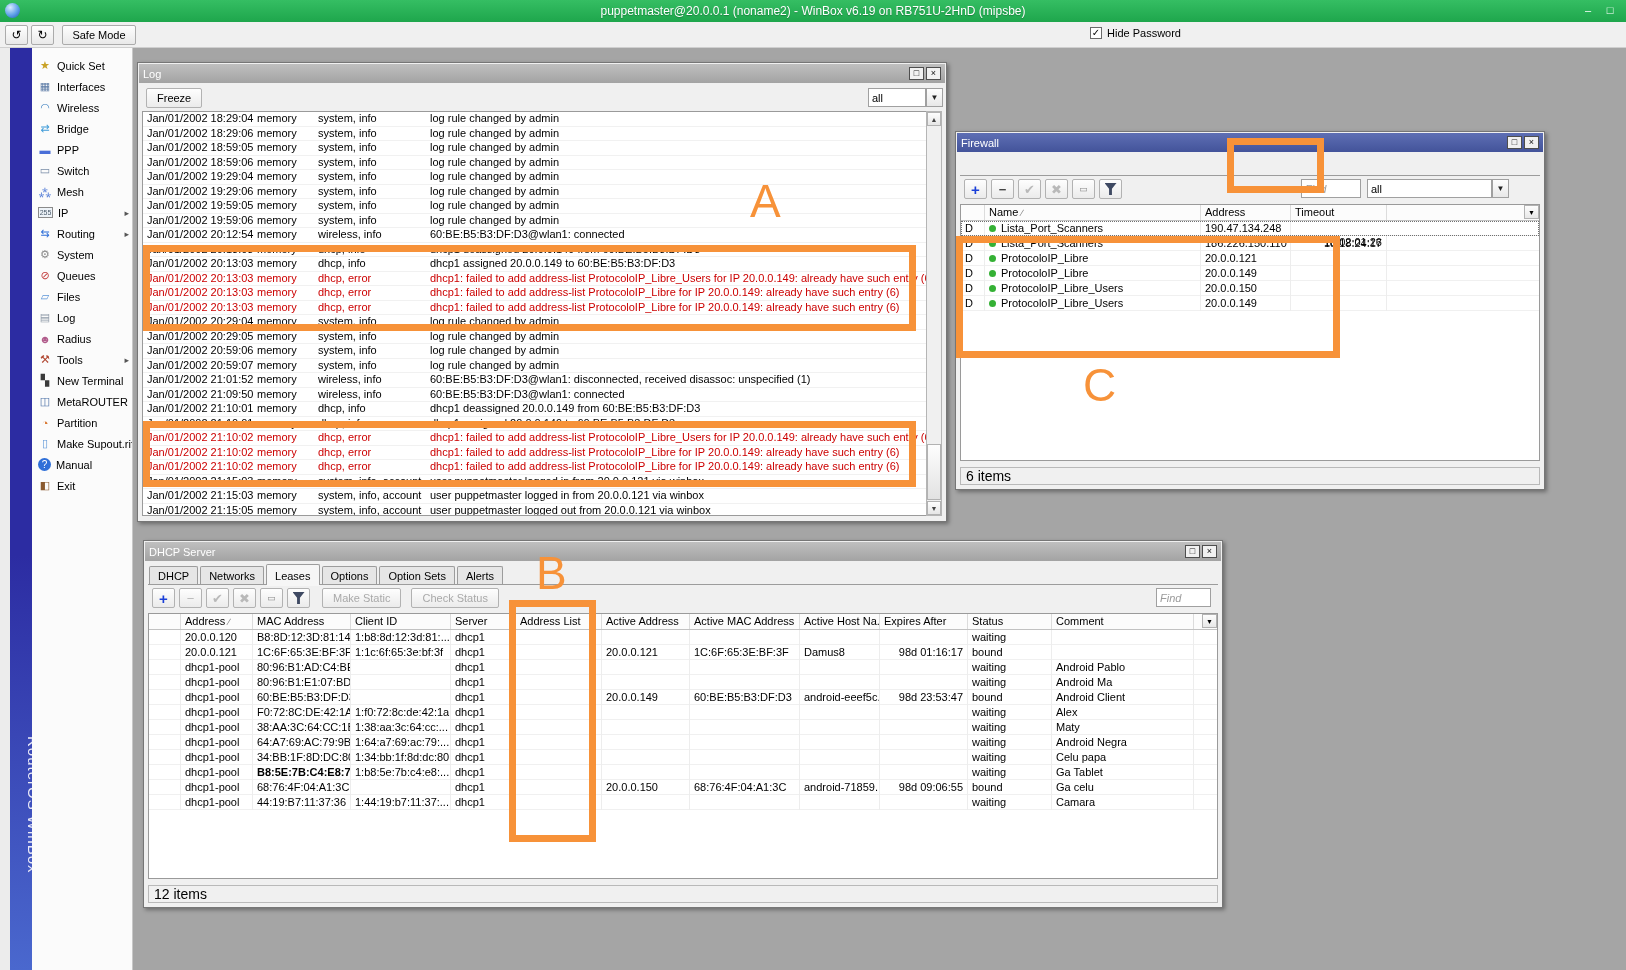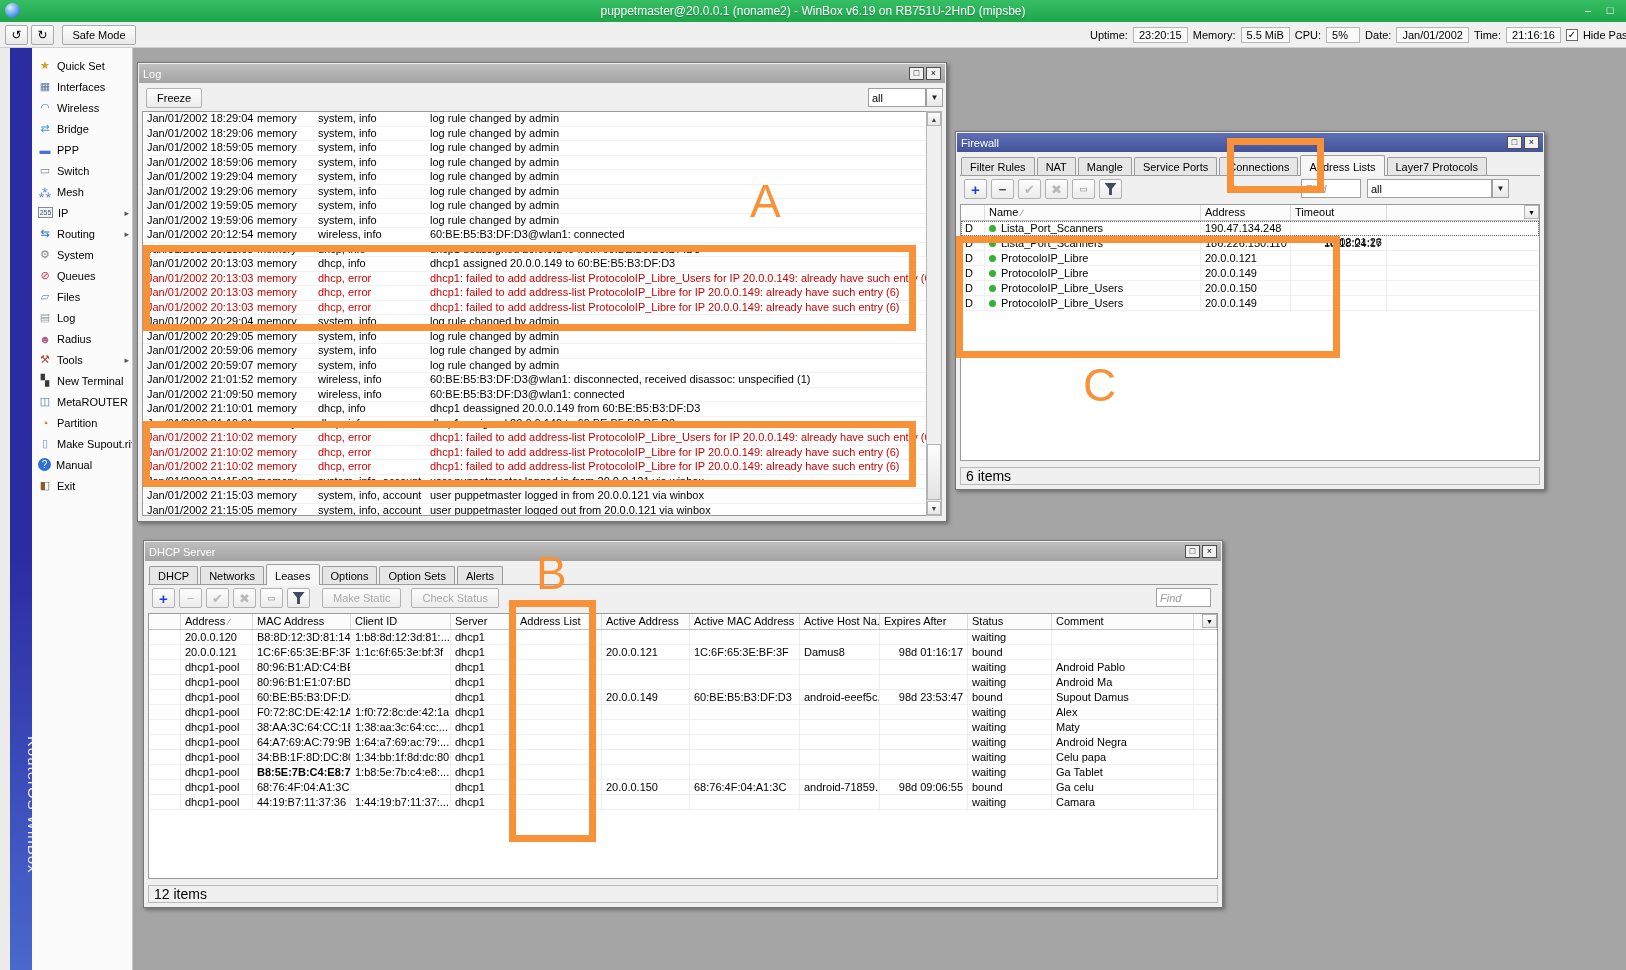--- a/index.html
+++ b/index.html
@@ -91,32 +91,20 @@
   <span class="app-title">puppetmaster@20.0.0.1 (noname2) - WinBox v6.19 on RB751U-2HnD (mipsbe)</span>
   <span class="cap-btn cap-min">–</span>
   <span class="cap-btn cap-max">□</span>
 </div>
 
 <div class="app-toolbar">
   <span class="tb-btn undo">↺</span>
   <span class="tb-btn redo">↻</span>
   <span class="tb-btn safemode">Safe Mode</span>
   <span class="stats">
-    <span id="stats-slot" style="display: inline-flex; gap: 5px; align-items: center;">
-        <span class="stat-label">Uptime:</span>
-        <span class="stat-value">23:20:15</span>
-        <span class="stat-label">Memory:</span>
-        <span class="stat-value">5.5 MiB</span>
-        <span class="stat-label">CPU:</span>
-        <span class="stat-value">5%</span>
-        <span class="stat-label">Date:</span>
-        <span class="stat-value">Jan/01/2002</span>
-        <span class="stat-label">Time:</span>
-        <span class="stat-value">21:16:16</span>
-      </span>
     <span class="cb" id="hidepw-cb">✓</span>
     <span class="stat-label">Hide Password</span>
   </span>
 </div>
 
 <div class="side-pale"></div>
 <div class="side-blue">
   <div class="brand">RouterOS WinBox</div>
 </div>
 <div class="side-menu" id="sidebar-menu">
@@ -402,29 +390,20 @@
 </div>
 
 <div class="win active" style="left:955px;top:131px;width:590px;height:359px">
   <div class="wtb">
     <span>Firewall</span>
     <span class="ctl">
       <span class="wbtn">□</span>
       <span class="wbtn">×</span>
     </span>
   </div>
-  <div class="tabs" style="top:22px" id="fw-tabs">
-      <span class="tab">Filter Rules</span>
-      <span class="tab">NAT</span>
-      <span class="tab">Mangle</span>
-      <span class="tab">Service Ports</span>
-      <span class="tab">Connections</span>
-      <span class="tab active">Address Lists</span>
-      <span class="tab">Layer7 Protocols</span>
-    </div>
   <div class="tabline" style="top:43px"></div>
   <div class="wtool" style="left:8px;top:47px">
     <span class="ibtn plus">+</span>
     <span class="ibtn minus">−</span>
     <span class="ibtn dis">✔</span>
     <span class="ibtn dis">✖</span>
     <span class="ibtn" style="font-size:9px;color:#888">▭</span>
     <span class="ibtn">
         <span class="funnel"></span>
       </span>
@@ -608,21 +587,21 @@
           <span class="td" style="width: 72px;">dhcp1-pool</span>
           <span class="td" style="width: 98px;">60:BE:B5:B3:DF:D3</span>
           <span class="td" style="width: 100px;"></span>
           <span class="td" style="width: 65px;">dhcp1</span>
           <span class="td" style="width: 86px;"></span>
           <span class="td" style="width: 88px;">20.0.0.149</span>
           <span class="td" style="width: 110px;">60:BE:B5:B3:DF:D3</span>
           <span class="td" style="width: 80px;">android-eeef5c...</span>
           <span class="td r" style="width: 88px;">98d 23:53:47</span>
           <span class="td" style="width: 84px;">bound</span>
-          <span class="td" style="width: 142px;">Supout Damus</span>
+          <span class="td" style="width: 142px;">Android Client</span>
           <span class="td" style="width: 0px; flex: 1 1 0%; border-right: none;"></span>
         </div>
         <div class="trow">
           <span class="td" style="width: 32px;"></span>
           <span class="td" style="width: 72px;">dhcp1-pool</span>
           <span class="td" style="width: 98px;">F0:72:8C:DE:42:1A</span>
           <span class="td" style="width: 100px;">1:f0:72:8c:de:42:1a</span>
           <span class="td" style="width: 65px;">dhcp1</span>
           <span class="td" style="width: 86px;"></span>
           <span class="td" style="width: 88px;"></span>

